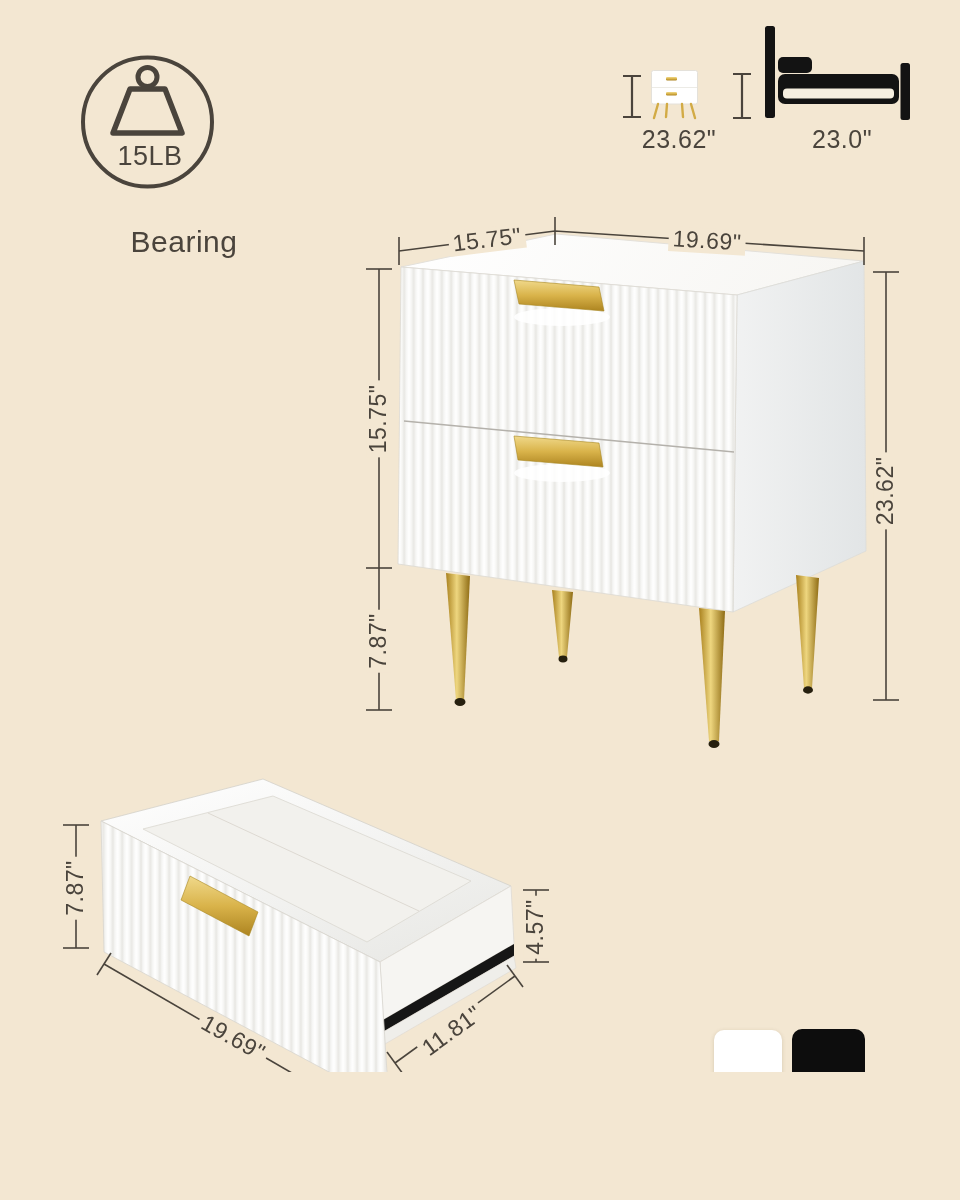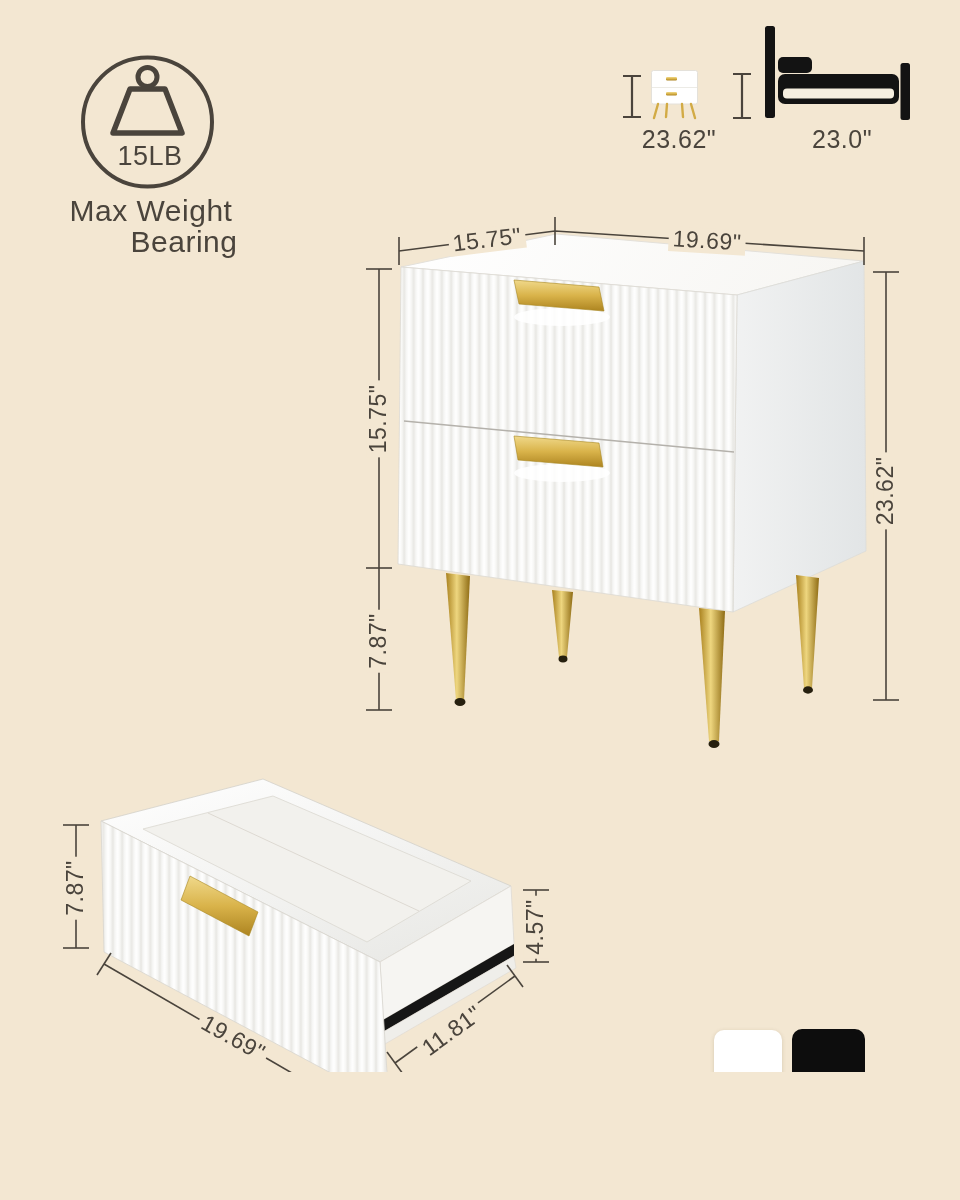--- a/index.html
+++ b/index.html
@@ -161,21 +161,20 @@
       <path d="M104,964 L385,1127"></path>
       <path d="M97,975 L111,953"></path>
       <path d="M378,1138 L392,1116"></path>
       <path d="M395,1063 L515,976"></path>
       <path d="M403,1074 L387,1052"></path>
       <path d="M523,987 L507,965"></path>
     </g>
   </svg>
 
   <div class="lbl lbl-lg" style="left:150px;top:157px;transform:translate(-50%,-50%);background:transparent;">15LB</div>
-  <div class="lbl lbl-xl" style="left:151px;top:210px;transform:translate(-50%,-50%);background:transparent;">Max Weight</div>
   <div class="lbl lbl-xl" style="left:144px;top:241px;transform:translate(-50%,-50%);background:transparent;margin-left:40px;">Bearing</div>
 
   <div class="lbl lbl-md" style="left:679px;top:140px;transform:translate(-50%,-50%);background:transparent;">23.62"</div>
   <div class="lbl lbl-md" style="left:842px;top:140px;transform:translate(-50%,-50%);background:transparent;">23.0"</div>
 
   <div class="lbl" style="left:487px;top:240px;transform:translate(-50%,-50%) rotate(-7deg);">15.75"</div>
   <div class="lbl" style="left:707px;top:241px;transform:translate(-50%,-50%) rotate(3.5deg);">19.69"</div>
   <div class="lbl" style="left:379px;top:419px;transform:translate(-50%,-50%) rotate(-90deg);">15.75"</div>
   <div class="lbl" style="left:379px;top:641px;transform:translate(-50%,-50%) rotate(-90deg);">7.87"</div>
   <div class="lbl" style="left:886px;top:491px;transform:translate(-50%,-50%) rotate(-90deg);">23.62"</div>

